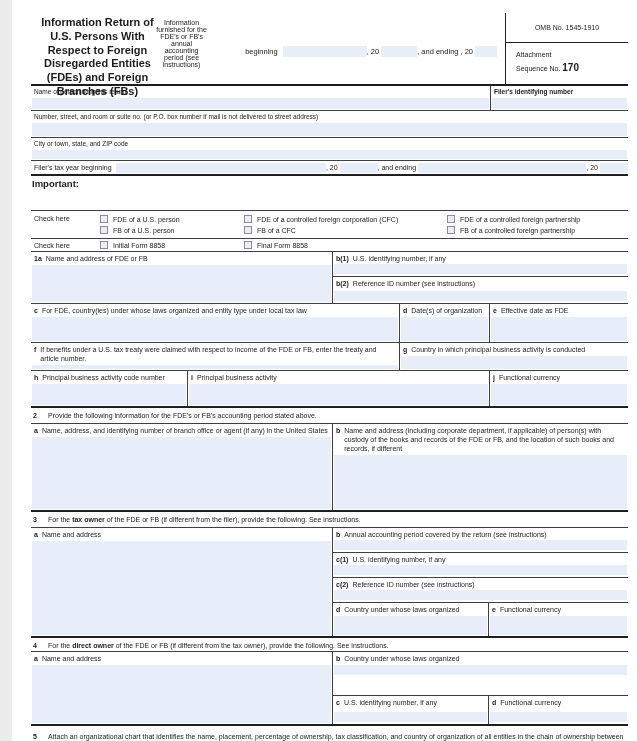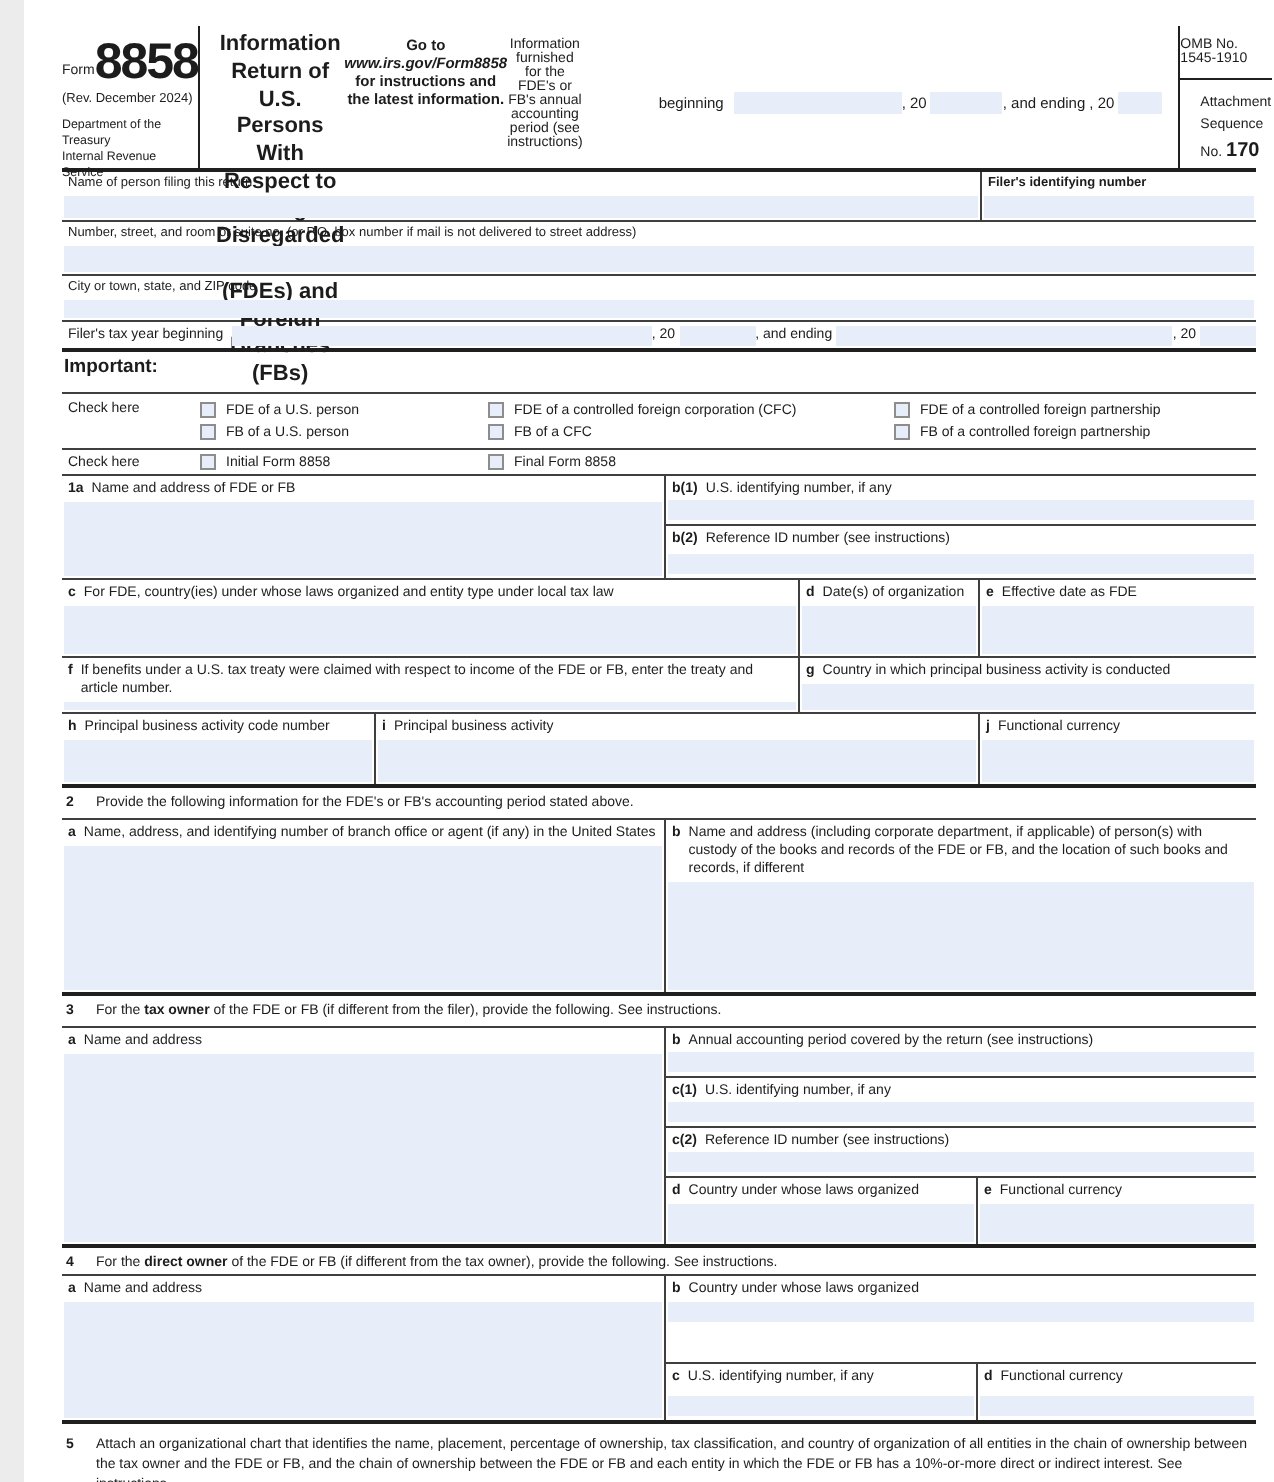--- a/index.html
+++ b/index.html
@@ -58,21 +58,21 @@
   .row-street { height:27px; }
   .row-city { height:23px; }
 
   .taxrow { display:flex; align-items:center; font-size:7px; height:15px; border-bottom:2px solid var(--thick); white-space:nowrap; padding-left:3px; }
   .tf { background:var(--fbg); height:10px; }
   .tf1 { flex:1.25; margin-left:4px; }
   .tf2 { width:38px; margin-left:2px; }
   .tf3 { flex:1; margin-left:2px; }
   .tf4 { width:28px; margin-left:2px; }
 
-  .important { display:flex; font-size:9.5px; font-style:italic; padding:3px 0 0 1px; height:21px; border-bottom:1px solid var(--thin); line-height:1.05; }
+  .important { display:flex; font-size:9.5px; font-style:italic; padding:3px 0 0 1px; height:35px; border-bottom:1px solid var(--thin); line-height:1.05; }
   .important .lead { font-weight:bold; font-style:normal; margin-right:5px; white-space:nowrap; }
 
   .ckrow1 { display:flex; padding-top:4px; height:28px; border-bottom:1px solid var(--thin); font-size:7px; }
   .ckrow2 { display:flex; align-items:center; height:13px; border-bottom:1px solid var(--thin); font-size:7px; }
   .ck-here { width:69px; padding-left:3px; }
   .ckc1 { width:144px; }
   .ckc2 { width:203px; }
   .ckc3 { flex:1; }
   .ckcol { display:flex; flex-direction:column; gap:3px; }
   .ck { display:flex; align-items:center; }
@@ -103,36 +103,22 @@
   .item5 { display:flex; font-size:7px; padding:6px 2px 0 2px; line-height:1.45; }
   .item5 .tg { width:15px; font-weight:bold; flex:none; }
 </style>
 </head>
 <body>
 
 <div class="page">
 <div class="content">
 
   <div class="hd">
-    <div class="hd-left">
-      <div class="form-line">
-        <span class="form-word">Form</span>
-        <span class="form-number">8858</span>
-      </div>
-      <div class="rev">(Rev. December 2024)</div>
-      <div class="dept">
-        <div>Department of the Treasury</div>
-        <div>Internal Revenue Service</div>
-      </div>
-    </div>
     <div class="hd-center">
       <div class="title">Information Return of U.S. Persons With Respect to Foreign Disregarded Entities (FDEs) and Foreign Branches (FBs)</div>
-      <div class="goto">
-        <span>Go to </span><span class="url">www.irs.gov/Form8858</span><span> for instructions and the latest information.</span>
-      </div>
       <div class="infoline">Information furnished for the FDE's or FB's annual accounting period (see instructions)</div>
       <div class="beginline">
         <span>beginning</span>
         <span class="hf hf1"></span>
         <span>, 20</span>
         <span class="hf hf2"></span>
         <span>, and ending</span>
         <span class="hf hf3"></span>
         <span>, 20</span>
         <span class="hf hf4"></span>

